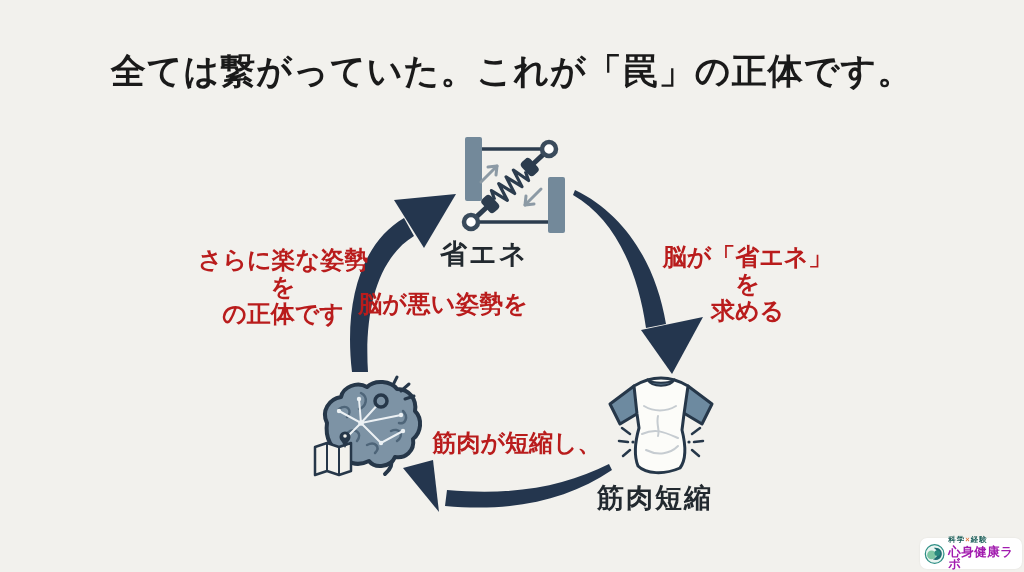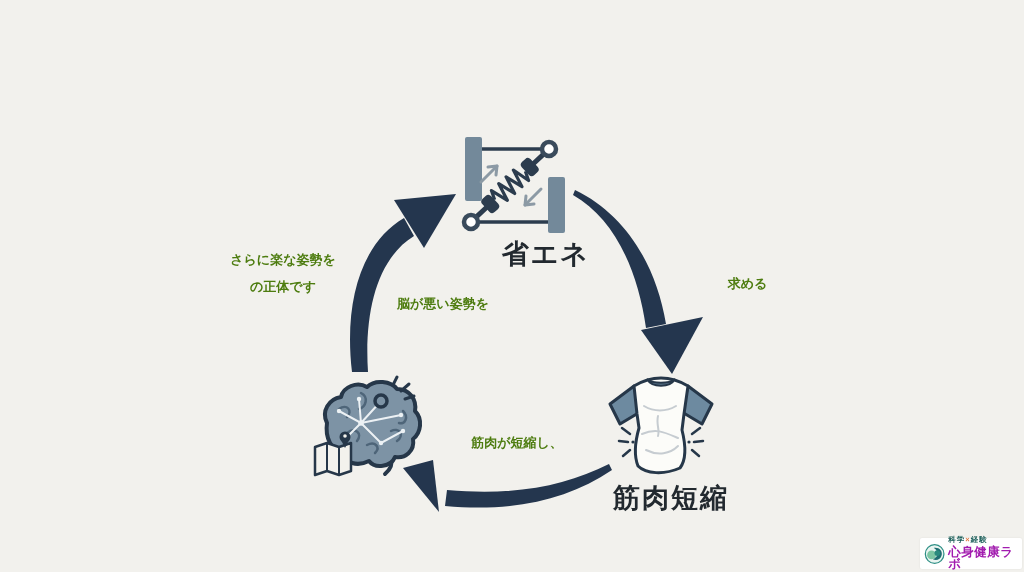--- a/index.html
+++ b/index.html
@@ -22,57 +22,58 @@
     font-size: 35px;
     font-weight: 900;
     color: #1a1a1a;
     letter-spacing: 1px;
   }
 
   .abs { position: absolute; }
 
   .node-label {
     position: absolute;
-    text-align: right;
+    text-align: left;
     font-size: 27px;
     font-weight: 800;
     color: #22292f;
     letter-spacing: 2px;
   }
 
   .annotation {
     position: absolute;
     text-align: center;
-    font-size: 13px;
+    font-size: 24px;
     font-weight: 700;
-    color: #4d7c0f;
+    color: #b91c1c;
     line-height: 27px;
   }
 
   .logo-card {
     position: absolute;
     left: 920px; top: 538px;
     width: 102px; height: 31px;
     background: #ffffff;
-    border-radius: 2px;
+    border-radius: 7px;
     display: flex;
     align-items: center;
     padding: 2px 4px;
     box-shadow: 0 0 2px rgba(0,0,0,0.08);
   }
   .logo-text { margin-left: 3px; display: flex; flex-direction: column; line-height: 1; }
   .logo-tagline { font-size: 7.5px; font-weight: 700; color: #1c5f5a; letter-spacing: 1px; }
   .logo-tagline .x { color: #e0763f; }
   .logo-name { font-size: 12.5px; font-weight: 800; color: #a21caf; margin-top: 2px; letter-spacing: 0.5px; }
 </style>
 </head>
 <body>
 
 <div class="stage">
 
+  <div class="title">全ては繋がっていた。これが「罠」の正体です。</div>
 
   <svg class="abs" style="left:570px;top:182px" width="135" height="195" viewBox="0 0 135 195">
     <path d="M5,8 C55,32 86,82 96,142 L76,146 C68,88 44,36 3,13 Z" fill="#24364e"></path>
     <polygon points="71,148 133,135 102,192" fill="#24364e"></polygon>
   </svg>
 
   <svg class="abs" style="left:395px;top:450px" width="228" height="82" viewBox="0 0 228 82">
     <path d="M217,20 C172,50 120,62 50,56 L52,40 C120,46 170,36 214,14 Z" fill="#24364e"></path>
     <polygon points="8,18 38,10 44,62" fill="#24364e"></polygon>
   </svg>
@@ -162,21 +163,21 @@
       <path d="M12,76 L24,72 L36,76 L48,72 L48,100 L36,104 L24,100 L12,104 Z" fill="#f3f2ed" stroke="#263749" stroke-width="2.5" stroke-linejoin="round"></path>
       <line x1="24" y1="72" x2="24" y2="100" stroke="#263749" stroke-width="2"></line>
       <line x1="36" y1="76" x2="36" y2="104" stroke="#263749" stroke-width="2"></line>
       <path d="M37.5,68 L46.5,68 L42,77 Z" fill="#263749"></path>
       <circle cx="42" cy="66" r="5.5" fill="#263749"></circle>
       <circle cx="42" cy="65" r="1.8" fill="#f3f2ed"></circle>
     </g>
   </svg>
 
   <div class="annotation" style="left:655px;top:243px;width:185px">
-    <br>
+    <span>脳が「省エネ」を</span><br>
     <span>求める</span>
   </div>
 
   <div class="annotation" style="left:418px;top:429px;width:198px">
     <span>筋肉が短縮し、</span><br>
   </div>
 
   <div class="annotation" style="left:352px;top:290px;width:182px">
     <span>脳が悪い姿勢を</span><br>
   </div>

